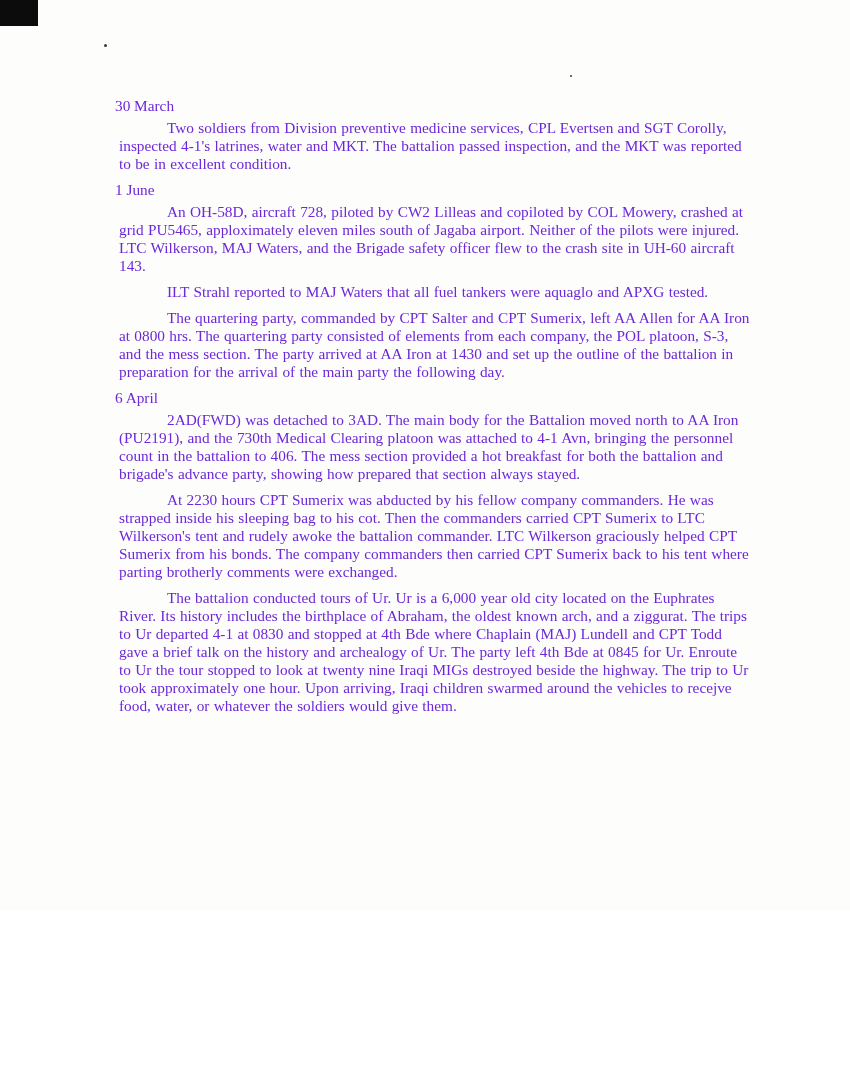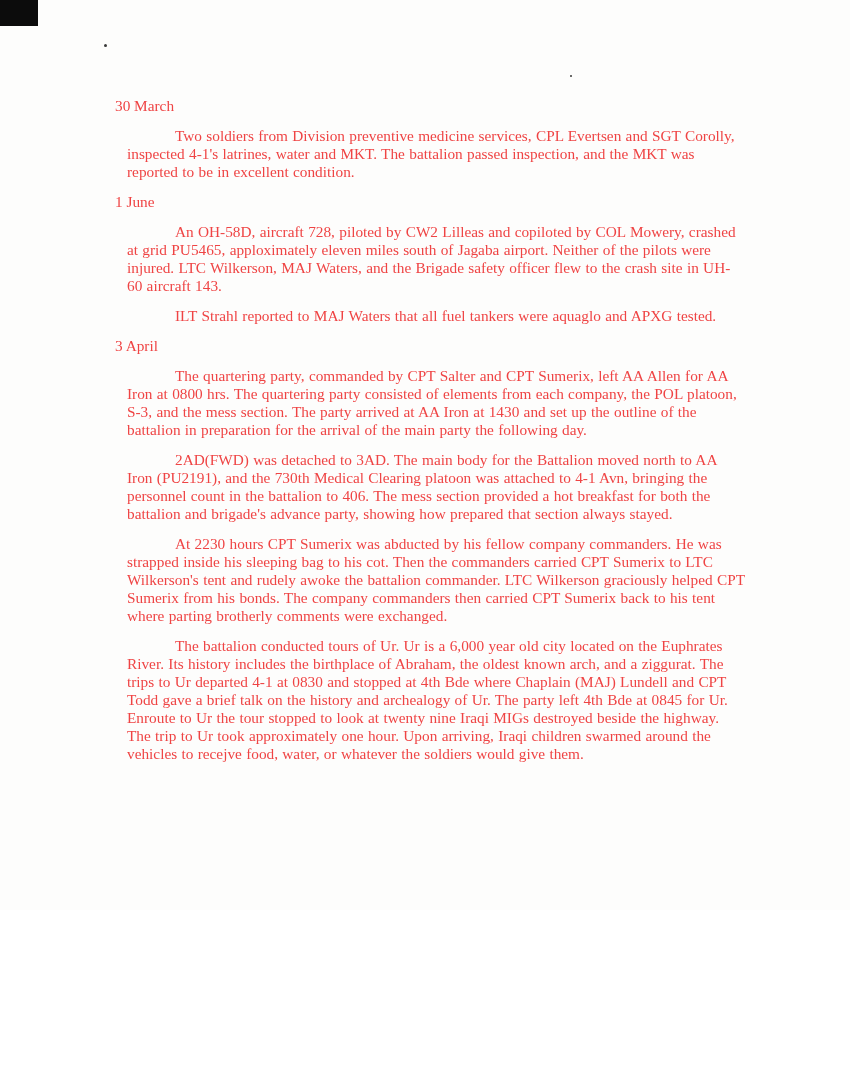--- a/index.html
+++ b/index.html
@@ -7,39 +7,39 @@
     padding: 0;
     background: #ffffff;
   }
   .page {
     position: relative;
     width: 850px;
     height: 910px;
     background: #fdfdfc;
     overflow: hidden;
     font-family: "Liberation Serif", "DejaVu Serif", serif;
-    color: #ef4444;
+    color: #6d28d9;
   }
   .content {
     position: absolute;
     left: 115px;
     top: 97px;
     width: 642px;
     font-size: 15.3px;
     line-height: 18px;
     text-align: left;
   }
   .entry {
     margin: 0 0 8px 0;
   }
   .entry-date {
     margin: 0;
   }
   .entry-text {
-    margin: 12px;
+    margin: 4px;
     text-indent: 48px;
     word-spacing: 0.5px;
   }
   
   .artifact {
     position: absolute;
     background: #0c0c0c;
   }
   .artifact-top-left {
     left: 0;
@@ -80,26 +80,26 @@
       <section class="entry">
       </section>
       <section class="entry">
         <div class="entry-date">1 June</div>
         <p class="entry-text">An OH-58D, aircraft 728, piloted by CW2 Lilleas and copiloted by COL Mowery, crashed at grid PU5465, apploximately eleven miles south of Jagaba airport. Neither of the pilots were injured. LTC Wilkerson, MAJ Waters, and the Brigade safety officer flew to the crash site in UH-60 aircraft 143.</p>
       </section>
       <section class="entry">
         <p class="entry-text">ILT Strahl reported to MAJ Waters that all fuel tankers were aquaglo and APXG tested.</p>
       </section>
       <section class="entry">
-        <div class="entry-date">3 April</div>
       </section>
       <section class="entry">
         <p class="entry-text">The quartering party, commanded by CPT Salter and CPT Sumerix, left AA Allen for AA Iron at 0800 hrs. The quartering party consisted of elements from each company, the POL platoon, S-3, and the mess section. The party arrived at AA Iron at 1430 and set up the outline of the battalion in preparation for the arrival of the main party the following day.</p>
       </section>
       <section class="entry">
+        <div class="entry-date">6 April</div>
         <p class="entry-text">2AD(FWD) was detached to 3AD. The main body for the Battalion moved north to AA Iron (PU2191), and the 730th Medical Clearing platoon was attached to 4-1 Avn, bringing the personnel count in the battalion to 406. The mess section provided a hot breakfast for both the battalion and brigade's advance party, showing how prepared that section always stayed.</p>
       </section>
       <section class="entry">
         <p class="entry-text">At 2230 hours CPT Sumerix was abducted by his fellow company commanders. He was strapped inside his sleeping bag to his cot. Then the commanders carried CPT Sumerix to LTC Wilkerson's tent and rudely awoke the battalion commander. LTC Wilkerson graciously helped CPT Sumerix from his bonds. The company commanders then carried CPT Sumerix back to his tent where parting brotherly comments were exchanged.</p>
       </section>
       <section class="entry">
         <p class="entry-text">The battalion conducted tours of Ur. Ur is a 6,000 year old city located on the Euphrates River. Its history includes the birthplace of Abraham, the oldest known arch, and a ziggurat. The trips to Ur departed 4-1 at 0830 and stopped at 4th Bde where Chaplain (MAJ) Lundell and CPT Todd gave a brief talk on the history and archealogy of Ur. The party left 4th Bde at 0845 for Ur. Enroute to Ur the tour stopped to look at twenty nine Iraqi MIGs destroyed beside the highway. The trip to Ur took approximately one hour. Upon arriving, Iraqi children swarmed around the vehicles to recejve food, water, or whatever the soldiers would give them.</p>
       </section>
     </main>
 </div>

